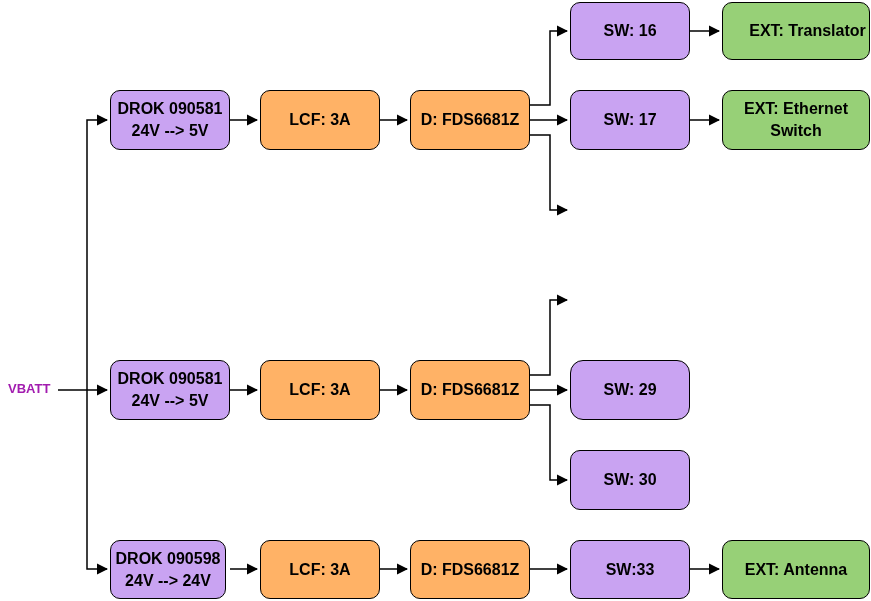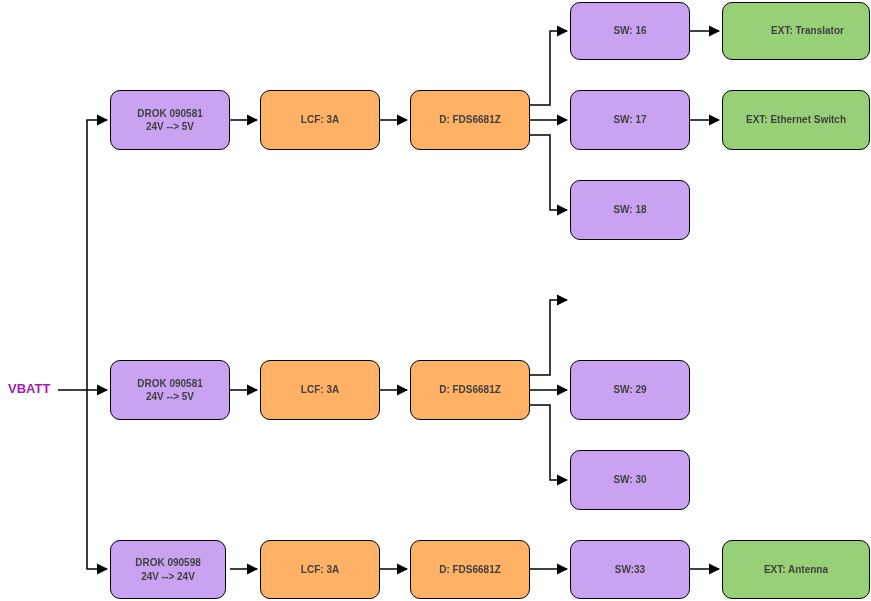--- a/index.html
+++ b/index.html
@@ -14,22 +14,22 @@
   .node{
     position:absolute;
     box-sizing:border-box;
     border:1.5px solid #000000;
     border-radius:10px;
     display:flex;
     flex-direction:column;
     align-items:center;
     justify-content:center;
     font-weight:bold;
-    font-size:10px;
-    color:#404040;
+    font-size:16px;
+    color:#000000;
     text-align:center;
     line-height:1.35;
   }
   .purple{background:#C9A3F2;}
   .orange{background:#FFB266;}
   .green{background:#97D077;}
   .src-label{
     position:absolute;
     left:8px;top:381px;
     width:50px;
@@ -95,35 +95,32 @@
   </div>
   <div class="node green" style="left:722px;top:2px;width:148px;height:58px;padding-left:23px;">
     <span>EXT: Translator</span>
   </div>
   <div class="node purple" style="left:570px;top:90px;width:120px;height:60px;">
     <span>SW: 17</span>
   </div>
   <div class="node green" style="left:722px;top:90px;width:148px;height:60px;">
     <span>EXT: Ethernet Switch</span>
   </div>
-  <div class="node purple" style="left:570px;top:180px;width:120px;height:60px;">
-    <span>SW: 18</span>
-  </div>
 
   <div class="node purple" style="left:110px;top:360px;width:120px;height:60px;">
     <span>DROK 090581</span>
     <span>24V --&gt; 5V</span>
   </div>
   <div class="node orange" style="left:260px;top:360px;width:120px;height:60px;">
     <span>LCF: 3A</span>
   </div>
   <div class="node orange" style="left:410px;top:360px;width:120px;height:60px;">
     <span>D: FDS6681Z</span>
   </div>
-  <div class="node purple" style="left:570px;top:360px;width:120px;height:60px;">
+  <div class="node purple" style="left:570px;top:360px;width:120px;height:60px;border-radius:13px;">
     <span>SW: 29</span>
   </div>
   <div class="node purple" style="left:570px;top:450px;width:120px;height:60px;">
     <span>SW: 30</span>
   </div>
 
   <div class="node purple" style="left:110px;top:540px;width:116px;height:59px;">
     <span>DROK 090598</span>
     <span>24V --&gt; 24V</span>
   </div>

